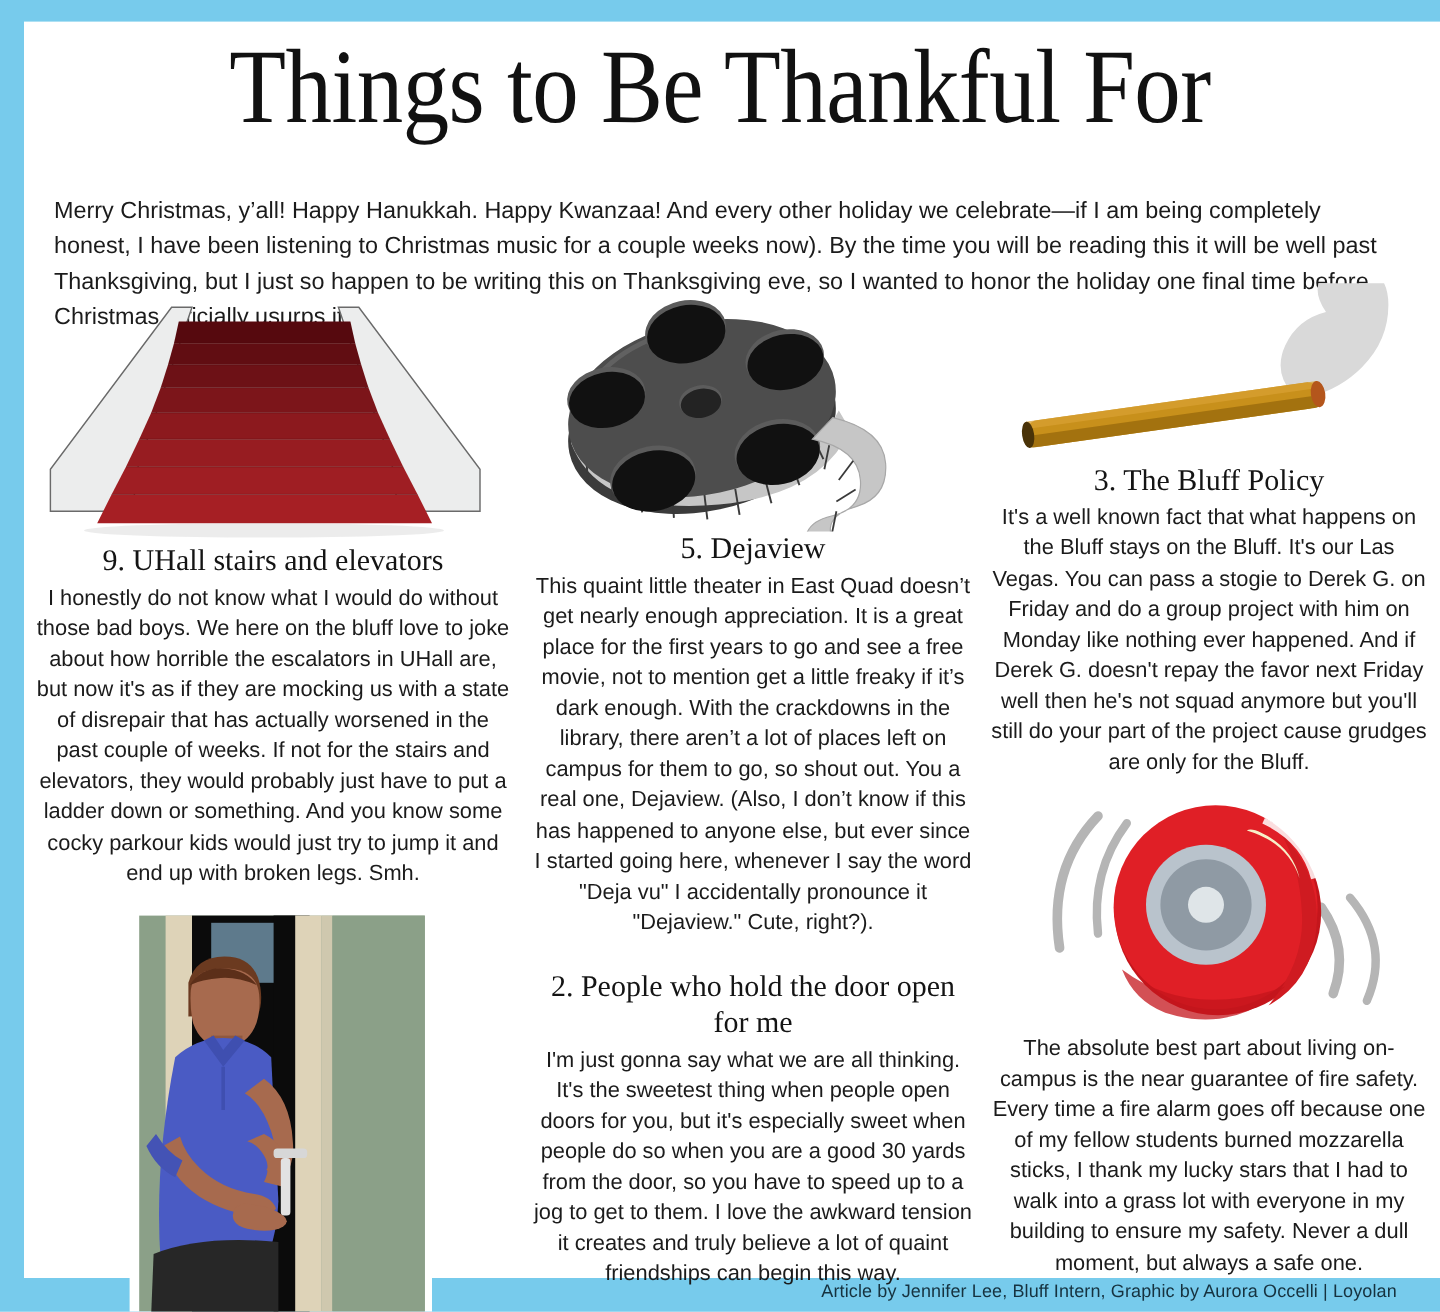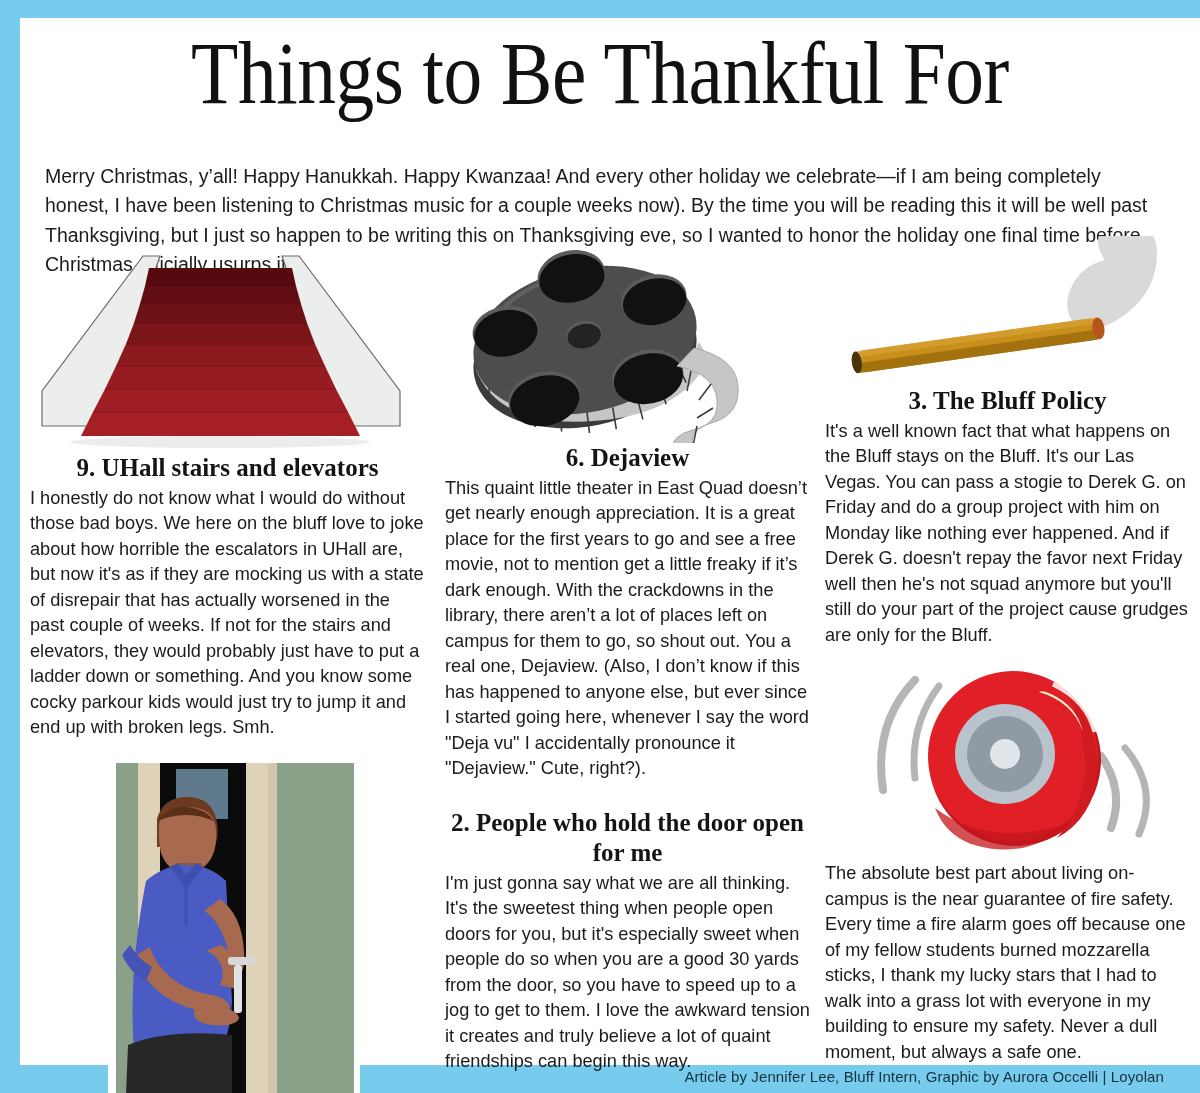--- a/index.html
+++ b/index.html
@@ -57,31 +57,32 @@
   }
   
   .col { position: absolute; }
   #col-left  { left: 10px;  top: 230px; width: 395px; }
   #col-mid   { left: 425px; top: 230px; width: 365px; }
   #col-right { left: 805px; top: 218px; width: 365px; }
 
   .section { margin: 0 0 6px 0; }
   .head {
     font-family: "Liberation Serif", "DejaVu Serif", serif;
-    font-weight: bold;
+    font-weight: normal;
     font-size: 25px;
     line-height: 1.2;
     color: #141414;
     text-align: center;
     margin: 0 0 3px 0;
   }
   .body-text {
     font-size: 18.2px;
     line-height: 1.40;
     color: #1b1b1b;
+    text-align: center;
     margin: 0;
   }
   .art { position: relative; }
 
   
   #footer {
     position: absolute;
     left: 0;
     top: 1068px;
     width: 1200px;
@@ -261,21 +262,21 @@
               <path d="M248 136 l-12 16"></path>
               <path d="M250 160 l-16 10"></path>
               <path d="M234 178 l-4 20"></path>
               <path d="M240 196 l2 18"></path>
             </g>
           </g>
         </svg>
       </div>
 
       <div class="section">
-        <h2 class="head">6. Dejaview</h2>
+        <h2 class="head">5. Dejaview</h2>
         <p class="body-text">This quaint little theater in East Quad doesn’t get nearly enough appreciation. It is a great place for the first years to go and see a free movie, not to mention get a little freaky if it’s dark enough. With the crackdowns in the library, there aren’t a lot of places left on campus for them to go, so shout out. You a real one, Dejaview. (Also, I don’t know if this has happened to anyone else, but ever since I started going here, whenever I say the word "Deja vu" I accidentally pronounce it "Dejaview." Cute, right?).</p>
       </div>
 
       <div class="section" style="margin-top:26px;">
         <h2 class="head">2. People who hold the door open for me</h2>
         <p class="body-text">I'm just gonna say what we are all thinking. It's the sweetest thing when people open doors for you, but it's especially sweet when people do so when you are a good 30 yards from the door, so you have to speed up to a jog to get to them. I love the awkward tension it creates and truly believe a lot of quaint friendships can begin this way.</p>
       </div>
     </div>
 
     <div class="col" id="col-right">

